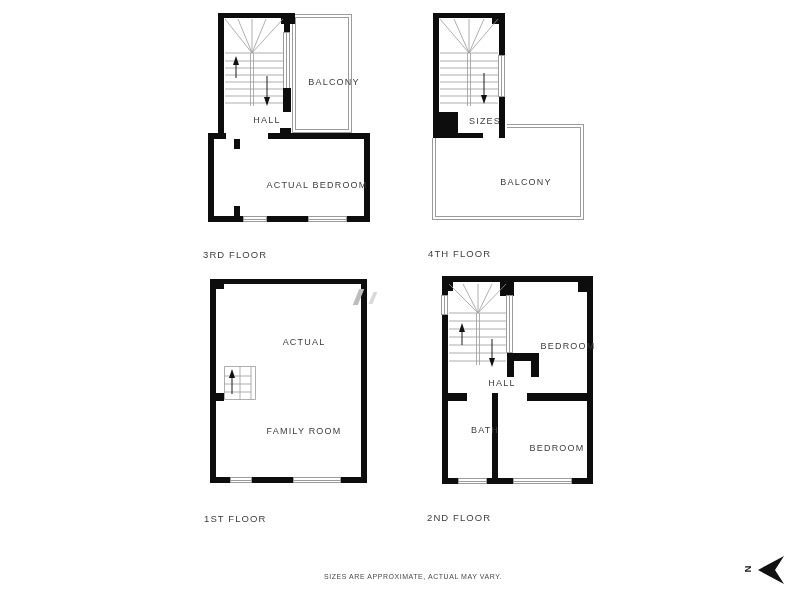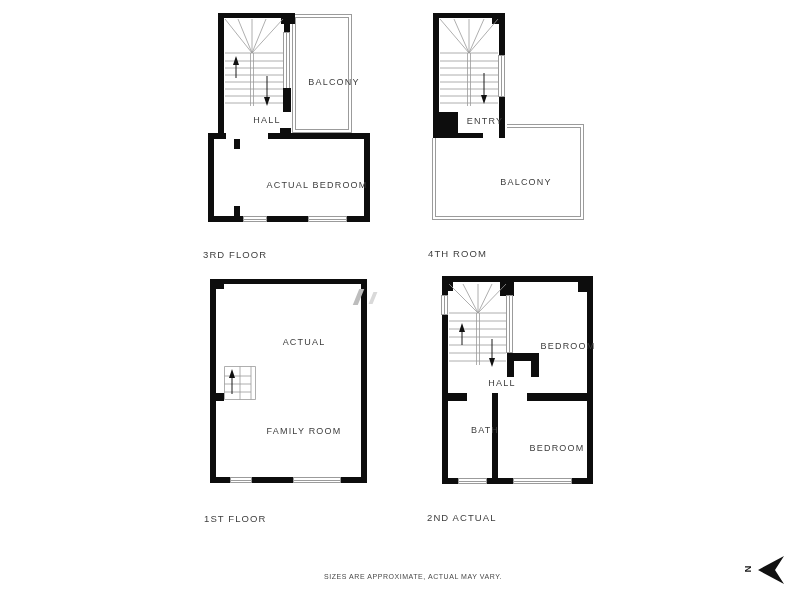--- a/index.html
+++ b/index.html
@@ -70,23 +70,23 @@
     <i class="wall" style="left:499px;top:18px;width:6px;height:37px"></i>
     <i class="win wv" style="left:498px;top:55px;width:7px;height:42px"></i>
     <i class="wall" style="left:499px;top:97px;width:6px;height:41px"></i>
     <i class="wall" style="left:433px;top:133px;width:50px;height:5px"></i>
     <i class="wall" style="left:433px;top:112px;width:25px;height:26px"></i>
     <svg class="stairs" style="left:439px;top:18px" width="60" height="92" viewBox="0 0 60 92">
       <path class="t" d="M30,35L1,1 M30,35L15,1 M30,35L30,1 M30,35L45,1 M30,35L59,1 M1,35H59 M1,43H59 M1,50H59 M1,57H59 M1,64H59 M1,71H59 M1,78H59 M1,85H59 M28.5,35V88 M31.5,35V88"></path>
       <path class="a" d="M45,55V80"></path>
         <polygon points="45,86 42,77 48,77"></polygon>
     </svg>
-    <span class="rl" style="left:471px;top:121px">ENTRY</span>
+    <span class="rl" style="left:471px;top:121px">SIZES</span>
     <span class="rl" style="left:512px;top:182px">BALCONY</span>
-    <span class="fl" style="left:428px;top:248px">4TH ROOM</span>
+    <span class="fl" style="left:428px;top:248px">4TH FLOOR</span>
   </div>
 
   <div class="fp">
     <i class="wall" style="left:210px;top:279px;width:157px;height:5px"></i>
     <i class="wall" style="left:216px;top:284px;width:8px;height:5px"></i>
     <i class="wall" style="left:210px;top:279px;width:6px;height:204px"></i>
     <i class="wall" style="left:216px;top:393px;width:8px;height:8px"></i>
     <i class="wall" style="left:361px;top:279px;width:6px;height:204px"></i>
     <i class="wall" style="left:210px;top:477px;width:157px;height:6px"></i>
     <i class="win wh" style="left:230px;top:477px;width:22px;height:6px"></i>
@@ -126,21 +126,21 @@
       <path class="t" d="M30,30L1,1 M30,30L15,1 M30,30L30,1 M30,30L44,1 M30,30L58,1 M1,30H58 M1,38H58 M1,46H58 M1,54H58 M1,62H58 M1,70H58 M1,78H58 M28.5,30V82 M31.5,30V82"></path>
       <path class="a" d="M14,62V46"></path>
         <polygon points="14,40 11,49 17,49"></polygon>
       <path class="a" d="M44,56V76"></path>
         <polygon points="44,84 41,75 47,75"></polygon>
     </svg>
     <span class="rl" style="left:488px;top:383px">HALL</span>
     <span class="rl" style="left:554px;top:346px">BEDROOM</span>
     <span class="rl" style="left:471px;top:430px">BATH</span>
     <span class="rl" style="left:543px;top:448px">BEDROOM</span>
-    <span class="fl" style="left:427px;top:512px">2ND ACTUAL</span>
+    <span class="fl" style="left:427px;top:512px">2ND FLOOR</span>
   </div>
 
   <span class="disclaimer" style="left:324px;top:573px">SIZES ARE APPROXIMATE, ACTUAL MAY VARY.</span>
 
   <div>
     <span class="north-n" style="left:745px;top:564px">N</span>
     <svg style="position:absolute;left:744px;top:554px" width="42" height="32" viewBox="0 0 42 32">
       <polygon points="14,16 40,2 31,16 40,30" fill="#111"></polygon>
     </svg>
   </div>

